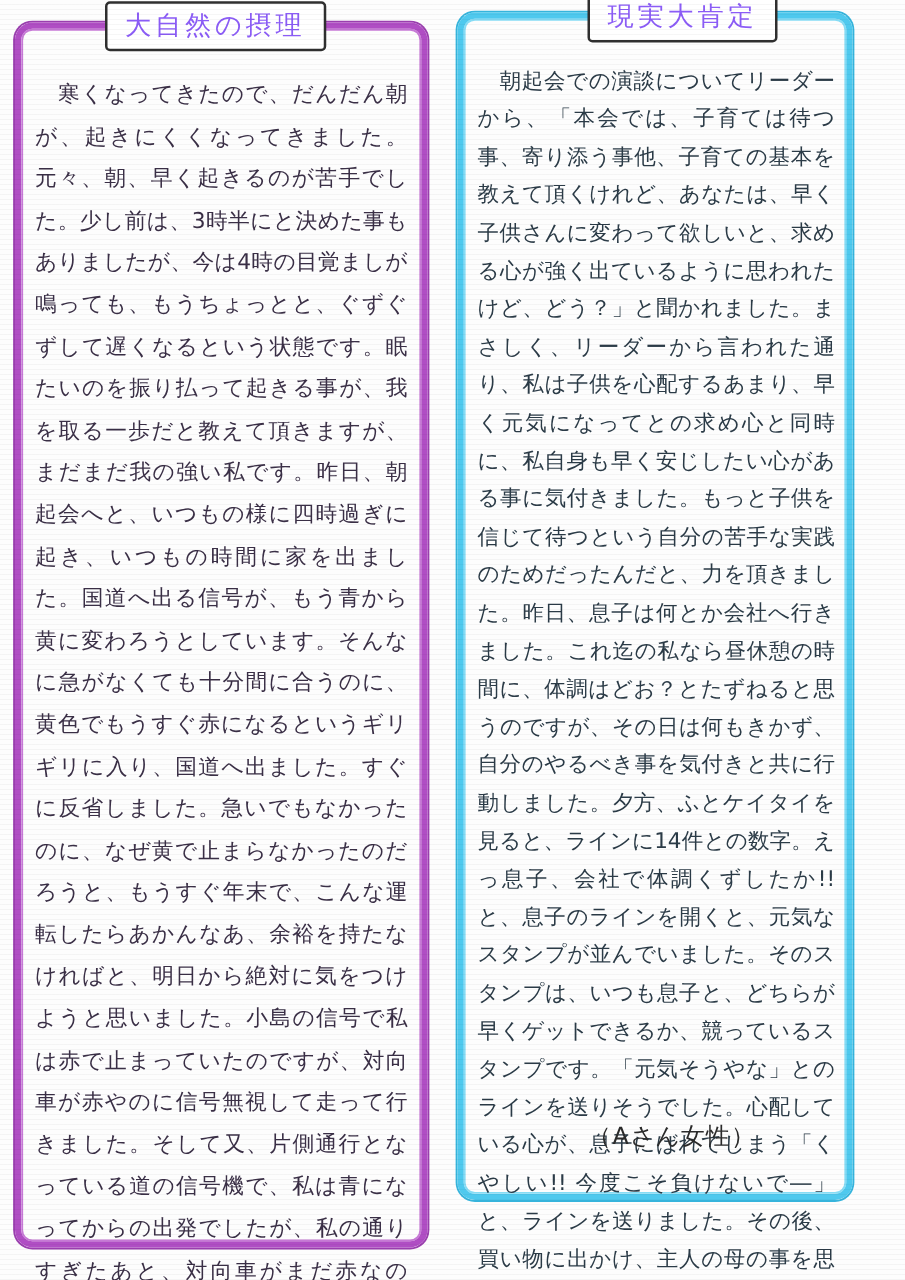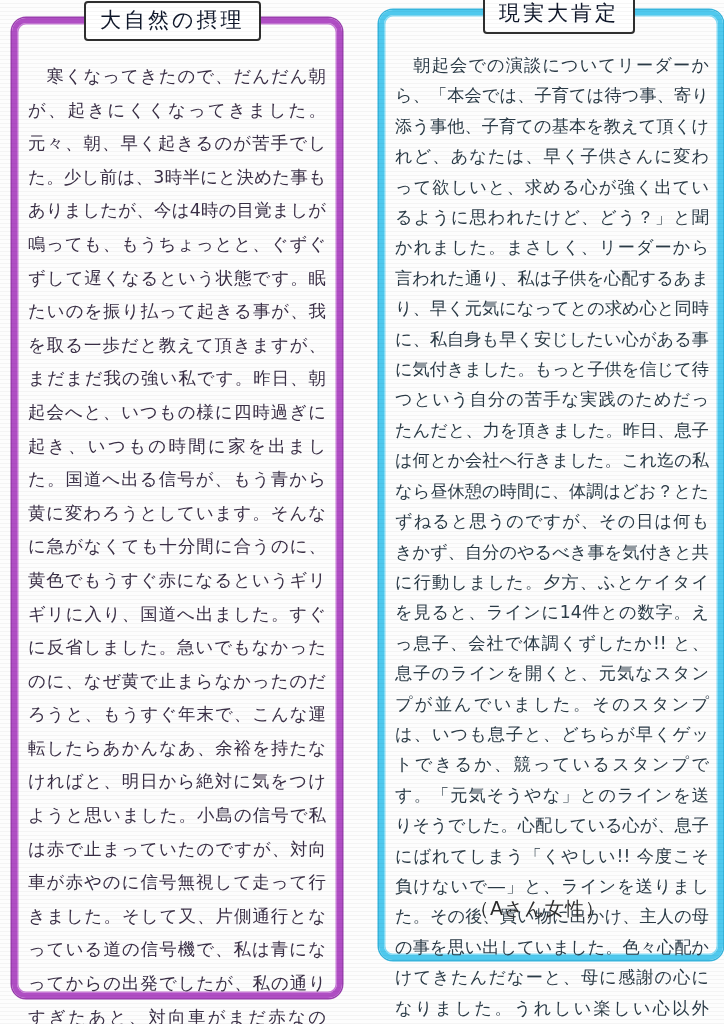--- a/index.html
+++ b/index.html
@@ -29,23 +29,23 @@
   }
 
   .panel-left {
     left: 12px;
     top: 18px;
     width: 330px;
     height: 980px;
   }
 
   .panel-right {
-    left: 379px;
+    left: 366px;
     top: 10px;
-    width: 344px;
+    width: 316px;
     height: 950px;
   }
 
   
   .frame {
     position: absolute;
     inset: 0;
     border-radius: 14px;
   }
   .panel-left .frame {
@@ -59,21 +59,21 @@
 
   
   .title-plaque {
     position: absolute;
     background: #ffffff;
     text-align: center;
     box-sizing: border-box;
     font-family: "DejaVu Sans", sans-serif;
     font-size: 21px;
     letter-spacing: 3px;
-    color: #0f172a;
+    color: #8b5cf6;
     padding: 3px 14px 5px 14px;
     white-space: nowrap;
   }
   .panel-left .title-plaque {
     left: 72px;
     top: -17px;
     border: 2.5px solid #2f2f2f;
     border-radius: 4px;
   }
   .panel-right .title-plaque {

